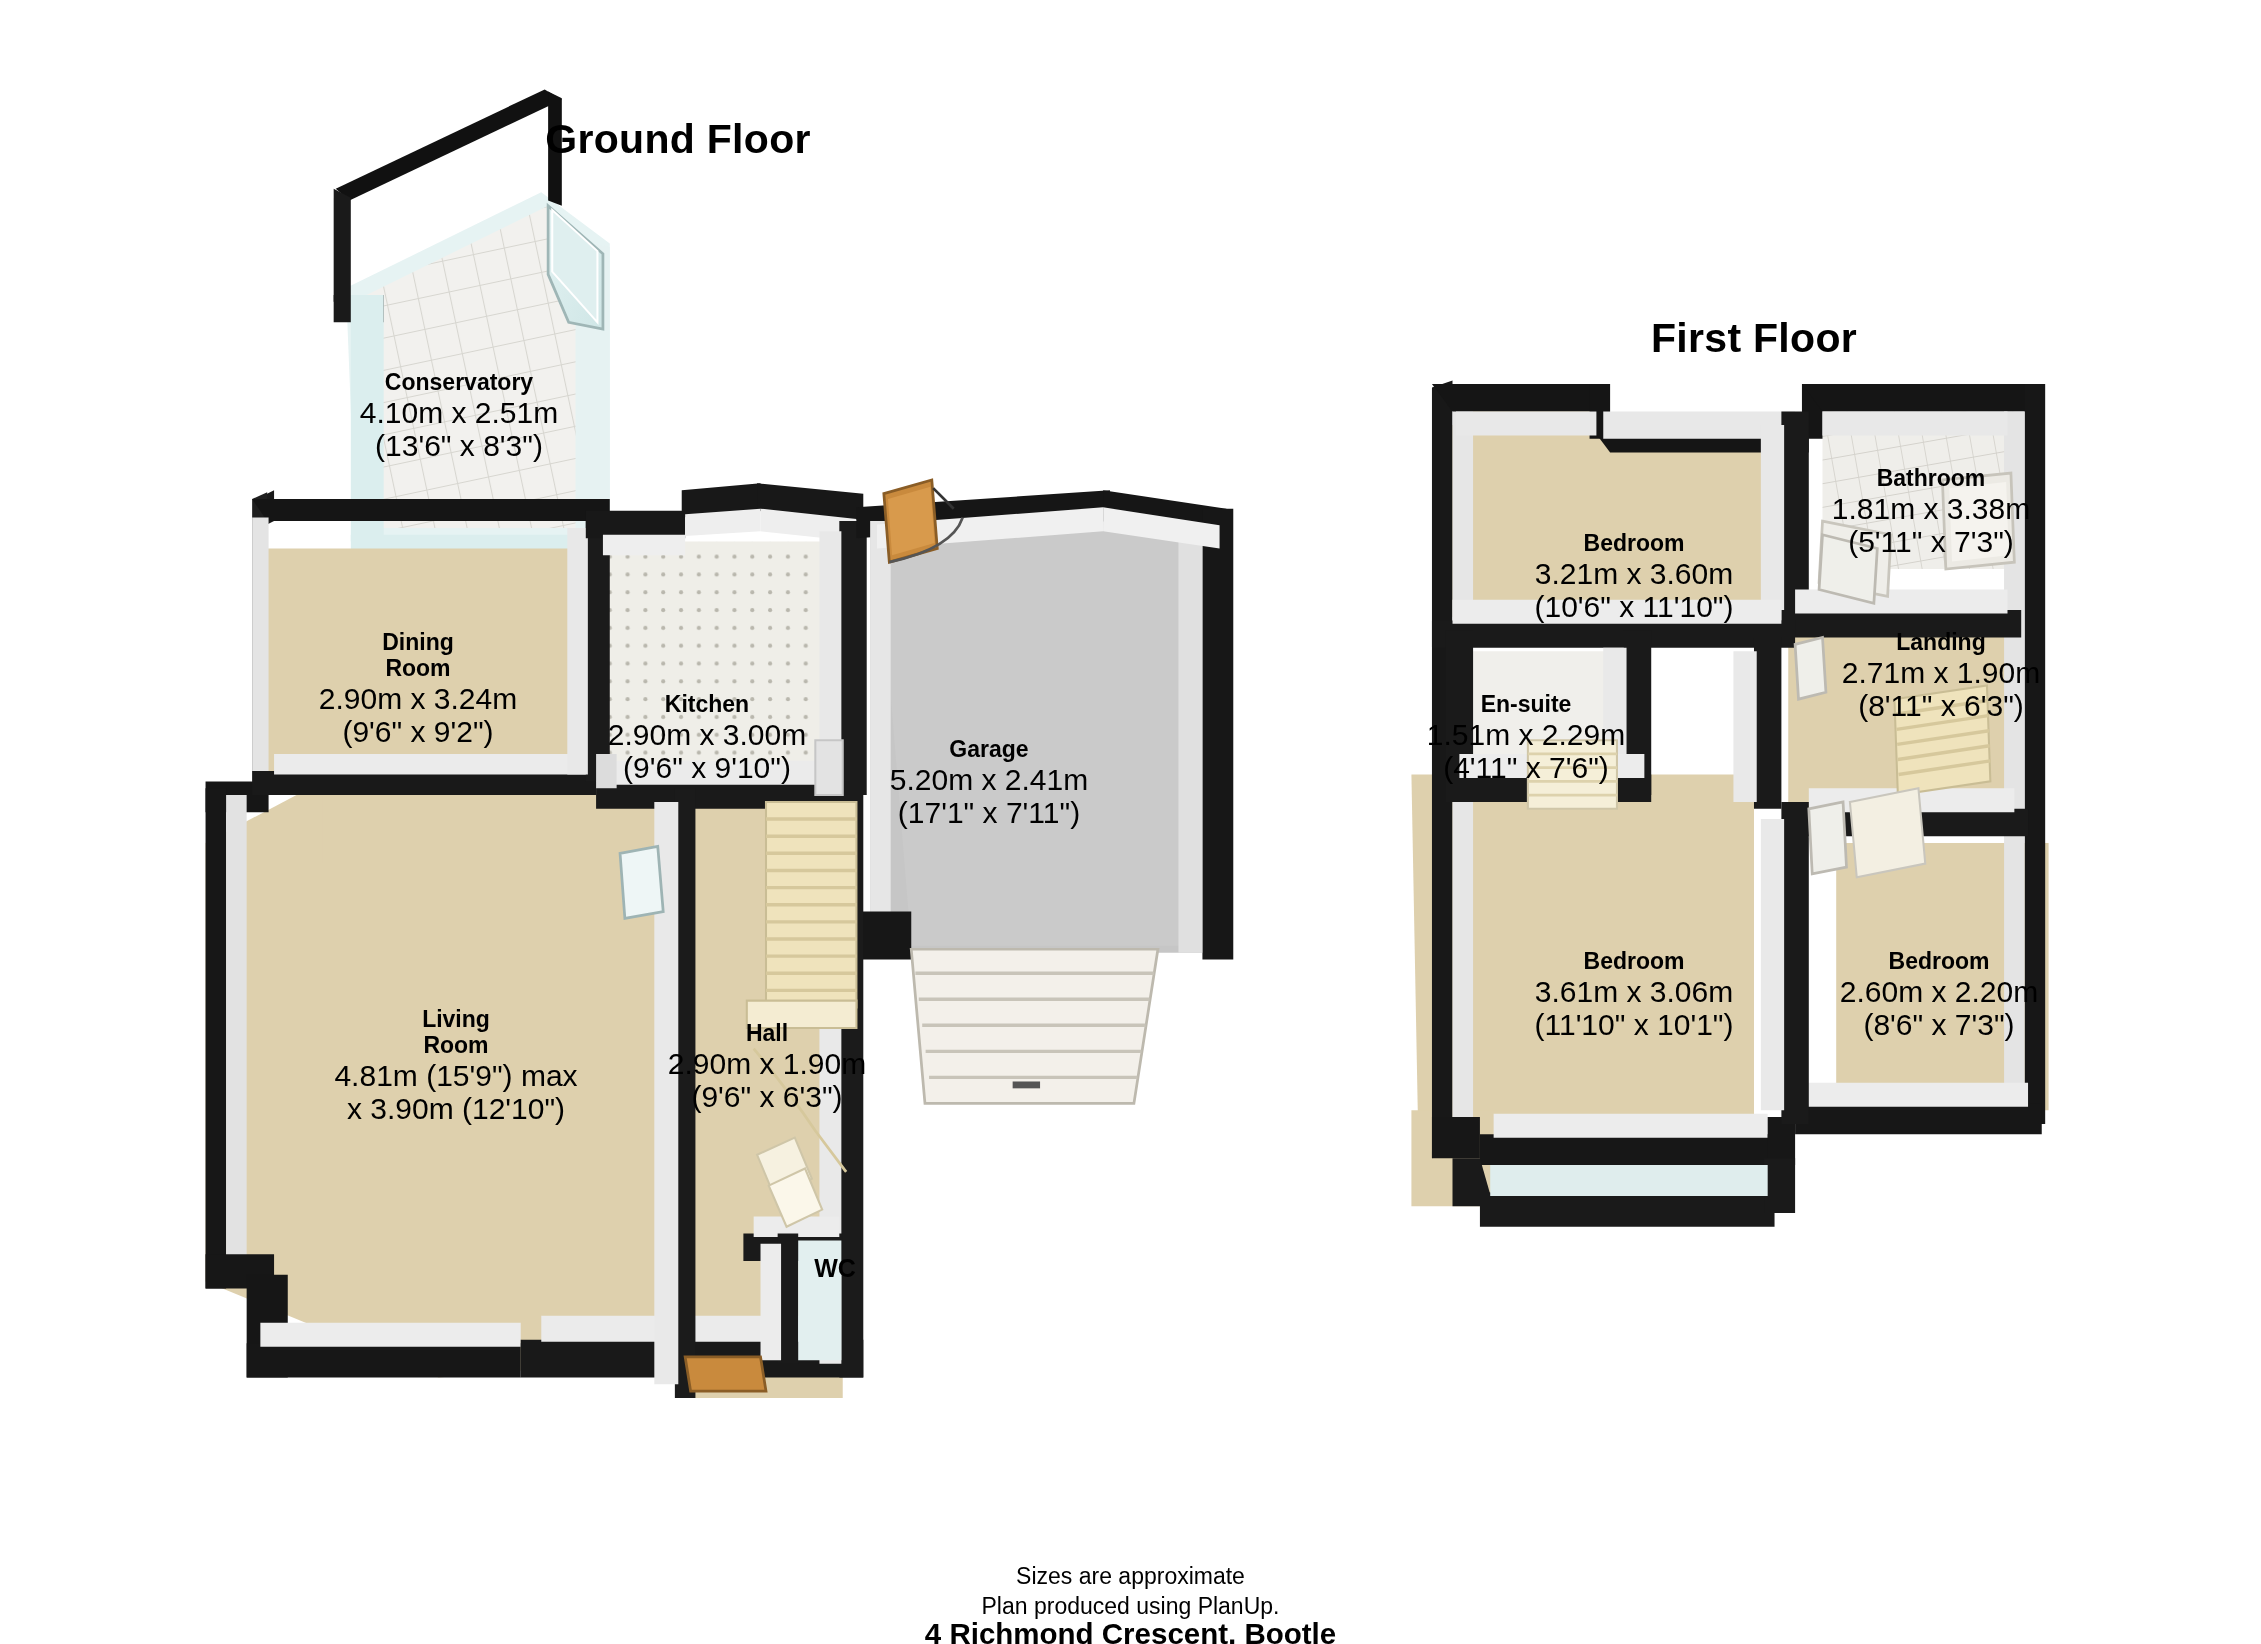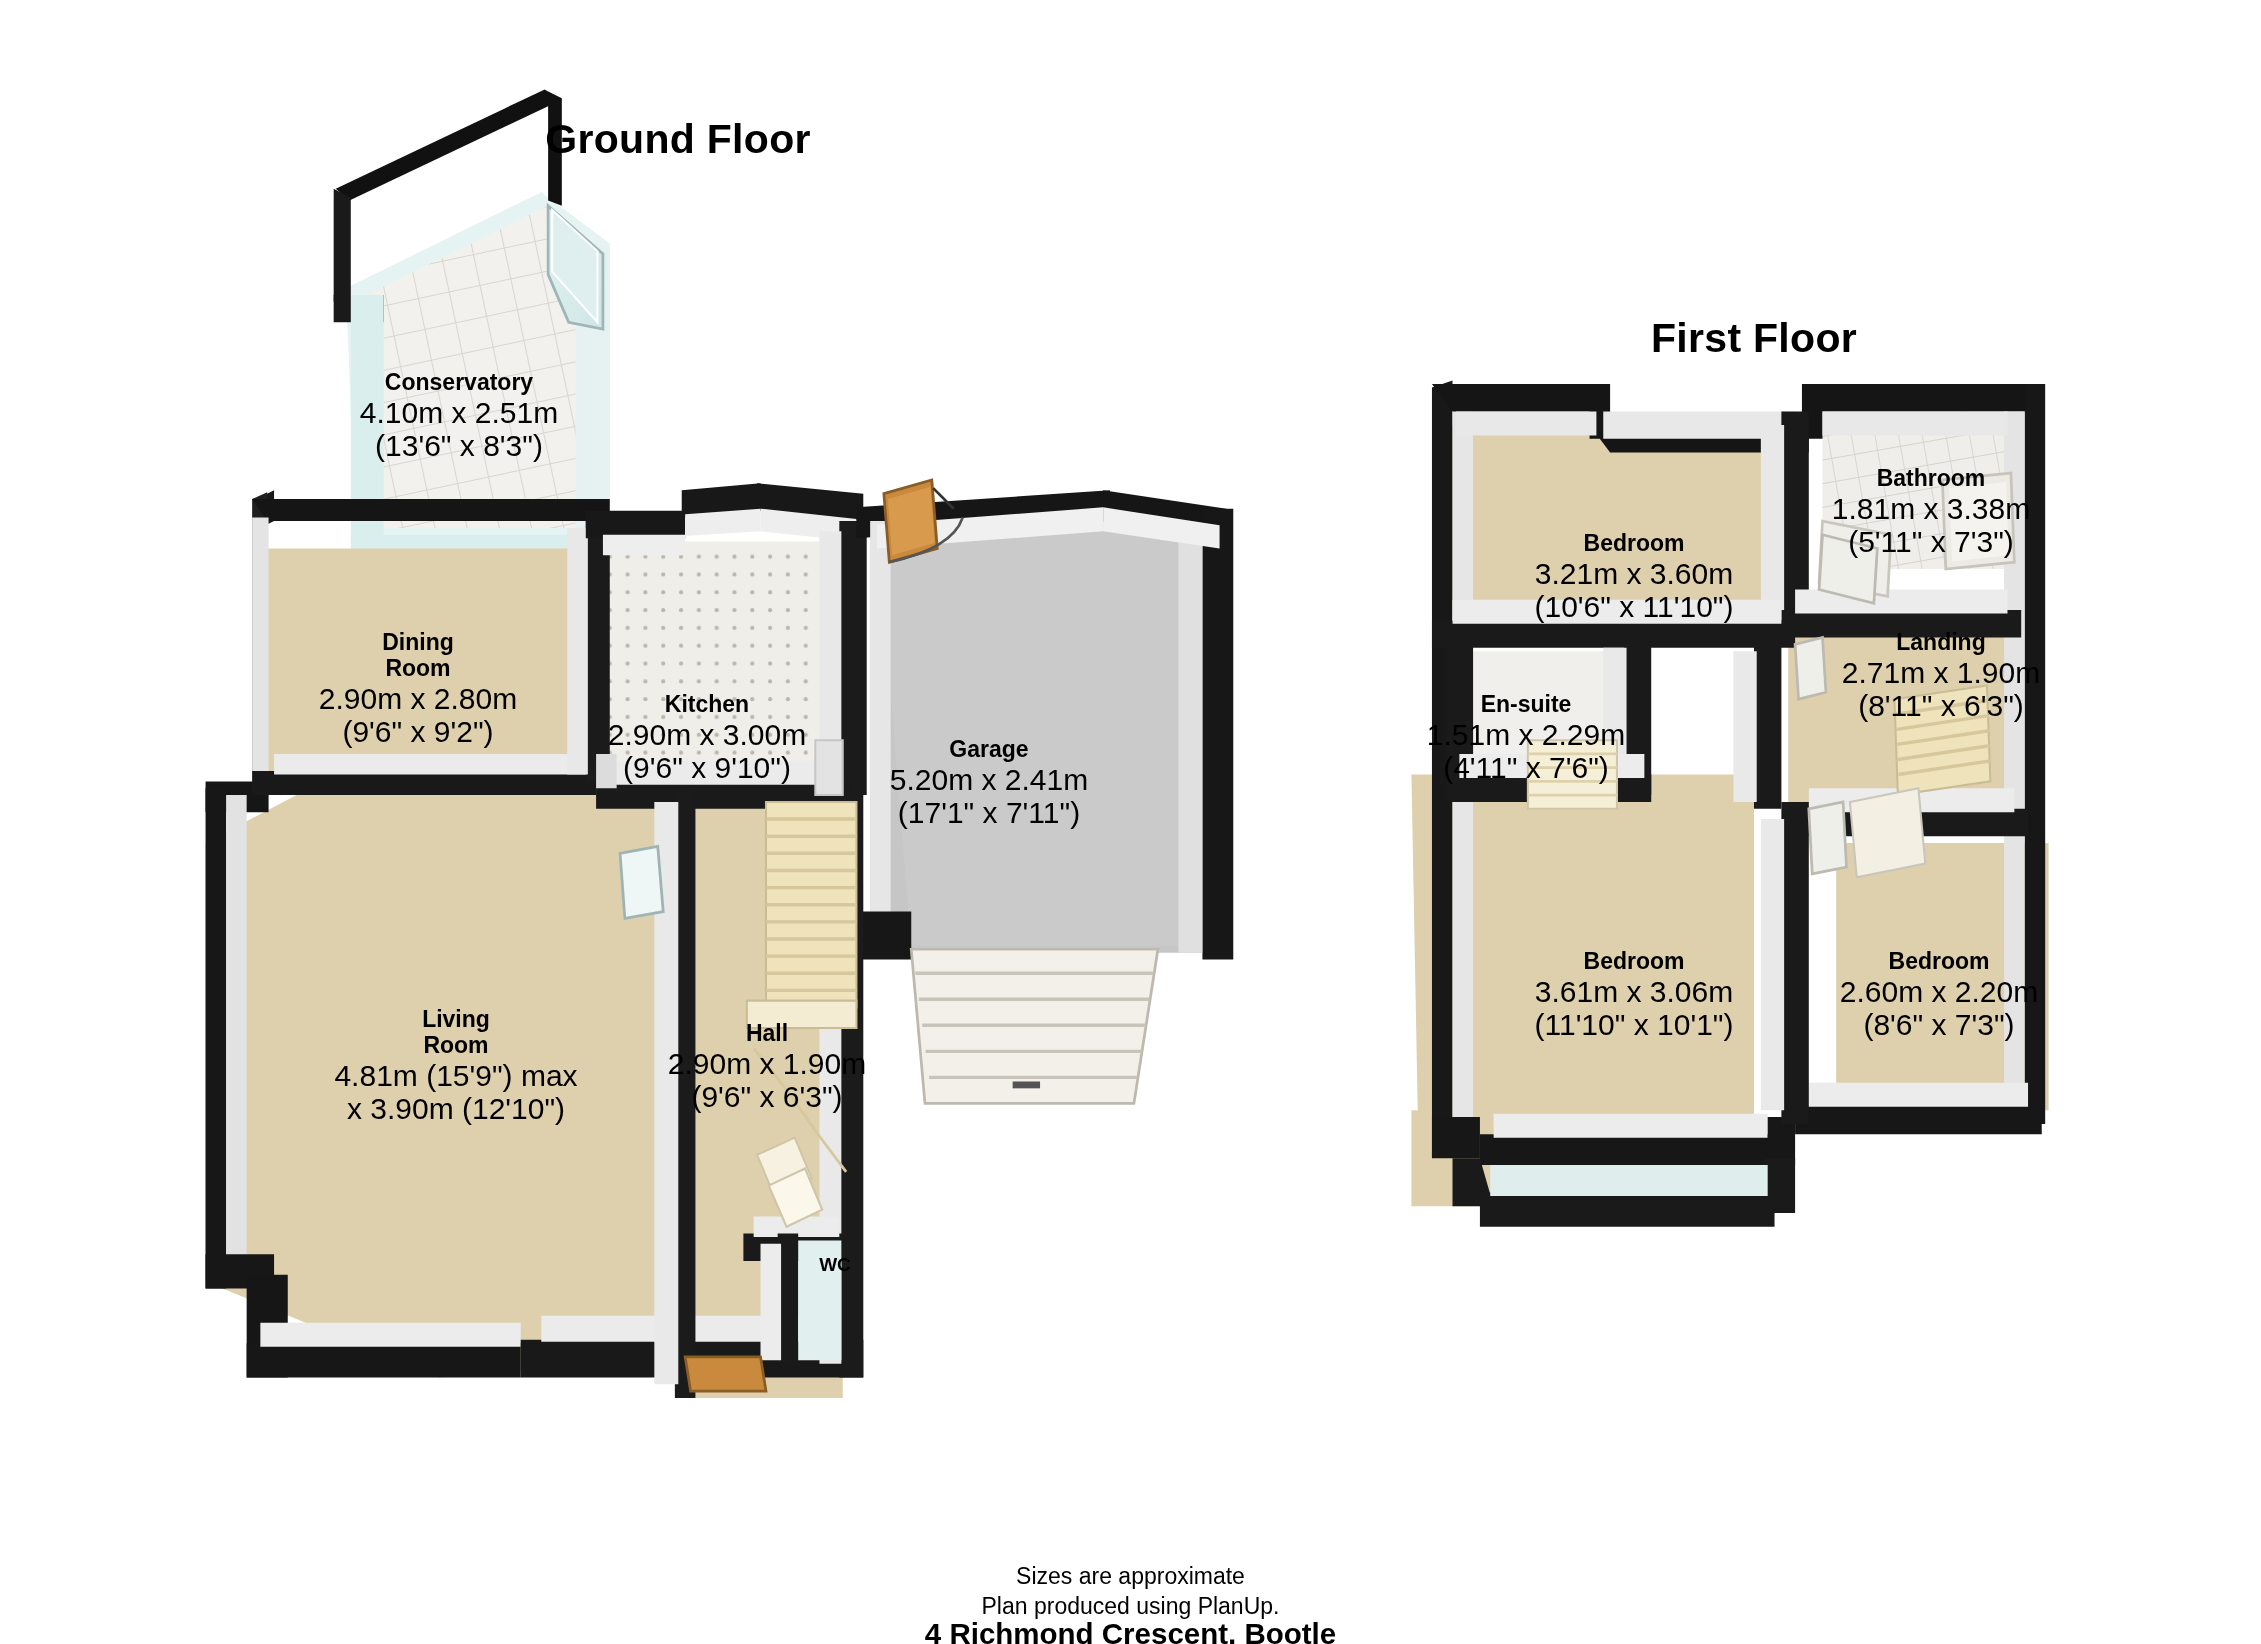--- a/index.html
+++ b/index.html
@@ -39,21 +39,21 @@
   .room-label .rl-name {
     display: block;
     font-size: 23px;
     font-weight: bold;
   }
   .room-label .rl-dim {
     display: block;
     font-size: 30px;
     font-weight: normal;
   }
-  .room-label.small .rl-name { font-size: 19px; }
+  .room-label.small .rl-name { font-size: 25px; }
   .footer-note {
     position: absolute;
     width: 100%;
     text-align: center;
     font-size: 23px;
     line-height: 1.3;
     left: 0;
   }
   .address {
     position: absolute;
@@ -302,21 +302,21 @@
 
 <div id="labels">
     <div class="room-label" style="left: 459px; top: 370px;">
       <span class="rl-name">Conservatory</span>
       <span class="rl-dim">4.10m x 2.51m</span>
       <span class="rl-dim">(13'6" x 8'3")</span>
     </div>
     <div class="room-label" style="left: 418px; top: 630px;">
       <span class="rl-name">Dining</span>
       <span class="rl-name">Room</span>
-      <span class="rl-dim">2.90m x 2.80m</span>
+      <span class="rl-dim">2.90m x 3.24m</span>
       <span class="rl-dim">(9'6" x 9'2")</span>
     </div>
     <div class="room-label" style="left: 707px; top: 692px;">
       <span class="rl-name">Kitchen</span>
       <span class="rl-dim">2.90m x 3.00m</span>
       <span class="rl-dim">(9'6" x 9'10")</span>
     </div>
     <div class="room-label" style="left: 989px; top: 737px;">
       <span class="rl-name">Garage</span>
       <span class="rl-dim">5.20m x 2.41m</span>

